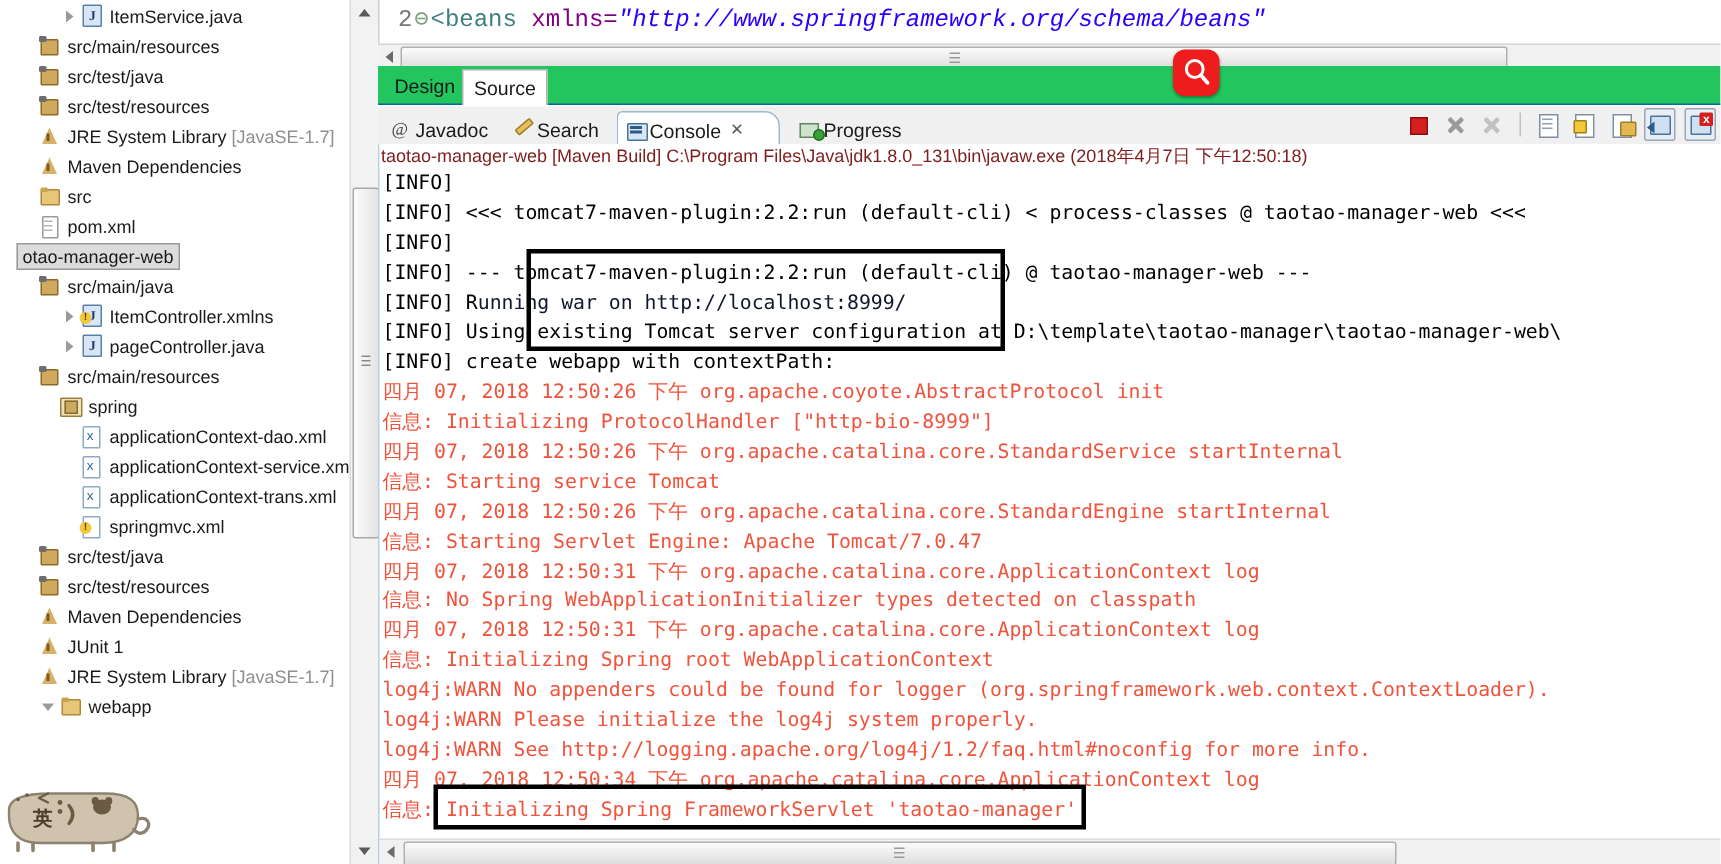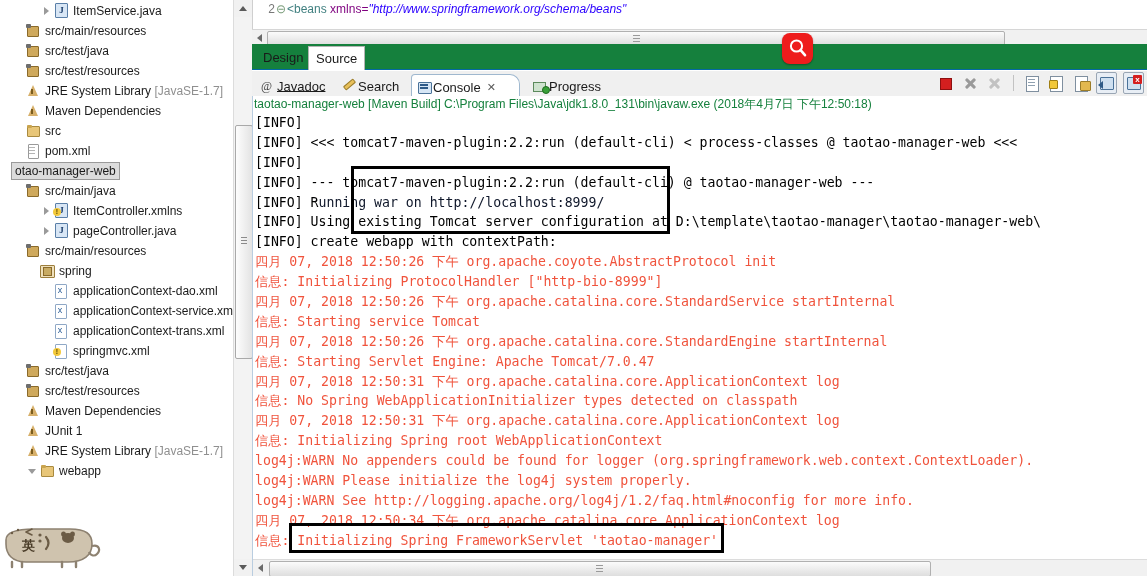--- a/index.html
+++ b/index.html
@@ -131,21 +131,21 @@
   
   .rightpane{position:absolute;left:252px;top:0;width:895px;height:576px;background:#f0f0f0;}
 
   
   .editor-sliver{
     position:absolute;left:0;top:0;width:895px;height:29px;background:#ffffff;overflow:hidden;
     border-left:1px solid #cfcfcf;
   }
   .code-line{
     position:absolute;left:0;top:2px;white-space:nowrap;
-    font-family:Liberation Sans, sans-serif;font-size:12px;
+    font-family:Liberation Mono, monospace;font-size:16px;
   }
   .ln{display:inline-block;width:22px;text-align:right;color:#787878;}
   .fold{display:inline-block;width:12px;color:#7c9e7c;text-align:center;}
   .tag{color:#3f7f7f;}
   .attr{color:#7f007f;}
   .str{color:#2a00ff;font-style:italic;}
 
   
   .ed-hscroll{
     position:absolute;left:0;top:29px;width:895px;height:15px;background:#f1f1f1;
@@ -161,21 +161,21 @@
     background:linear-gradient(to bottom,#fbfbfb,#dedede);border:1px solid #b0b0b0;border-radius:2px;
   }
   .ed-hscroll .hthumb::after{
     content:"";position:absolute;left:365px;top:6px;width:7px;height:1px;
     background:#9a9a9a;box-shadow:0 -3px 0 #9a9a9a, 0 3px 0 #9a9a9a;
   }
 
   
   .ds-tabs{
     position:absolute;left:0;top:44px;width:895px;height:25px;
-    background:#15803d;border-bottom:1px solid #0369a1;
+    background:#22c55e;border-bottom:1px solid #0369a1;
   }
   .ds-tab{
     position:absolute;top:2px;height:23px;line-height:23px;padding:0 7px;
     font-size:13px;color:#1a1a1a;
   }
   .ds-tab.design{left:4px;}
   .ds-tab.source{
     left:56px;background:#ffffff;border:1px solid #b4b4b4;border-bottom:none;
   }
 
@@ -256,21 +256,21 @@
   .i-closecon::before{content:"";position:absolute;left:3px;top:4px;width:12px;height:11px;background:#cfe0f0;border:1px solid #4a7299;border-radius:1px;}
   .i-closecon::after{content:"x";position:absolute;left:9px;top:2px;width:9px;height:9px;background:#d41f1f;color:#fff;font:bold 8px "Liberation Sans",sans-serif;text-align:center;line-height:9px;border-radius:1px;}
 
   
   .console{
     position:absolute;left:0;top:96px;width:895px;height:480px;background:#fff;
     border:1px solid #b9cde0;border-top:none;overflow:hidden;
   }
   .console-header{
     position:absolute;left:0;top:0;width:894px;height:17px;line-height:17px;
-    font-size:12px;color:#15803d;white-space:nowrap;background:#fff;
+    font-size:12px;color:#7f1d1d;white-space:nowrap;background:#fff;
     padding-left:1px;overflow:hidden;
   }
   .console-body{
     position:absolute;left:0;top:17px;width:894px;height:440px;overflow:hidden;
     font-family:"DejaVu Sans Mono","Liberation Mono",monospace;
     font-size:13.2px;line-height:19.9px;white-space:pre;
   }
   .cline{position:relative;height:19.9px;padding-left:2px;white-space:pre;}
   .c-info{color:#000;}
   .c-err{color:#f0533c;}
@@ -359,21 +359,21 @@
     </div>
 
     <div class="searchbtn">
       <svg width="20" height="21" viewBox="0 0 20 21">
         <circle cx="8.5" cy="8" r="5.6" fill="none" stroke="#ffffff" stroke-width="2"></circle>
         <line x1="12.6" y1="12.2" x2="17" y2="17.2" stroke="#ffffff" stroke-width="2.6" stroke-linecap="round"></line>
       </svg>
     </div>
 
     <div class="view-tabrow">
-      <div class="vtab" style="left:4px;text-decoration:underline;">
+      <div class="vtab" style="left:4px;">
         <span class="tico tico-javadoc"></span><span class="tx">Javadoc</span>
       </div>
       <div class="vtab" style="left:85px;">
         <span class="tico tico-search"></span><span class="tx">Search</span>
       </div>
       <div class="vtab active" style="left:159px;width:104px;">
         <span class="tico tico-console"></span><span class="tx">Console</span><span class="closex">✕</span>
       </div>
       <div class="vtab" style="left:276px;">
         <span class="tico tico-progress"></span><span class="tx">Progress</span>

